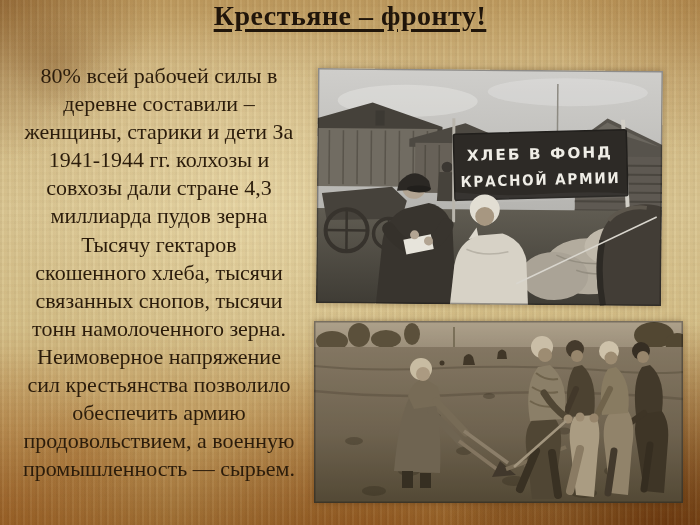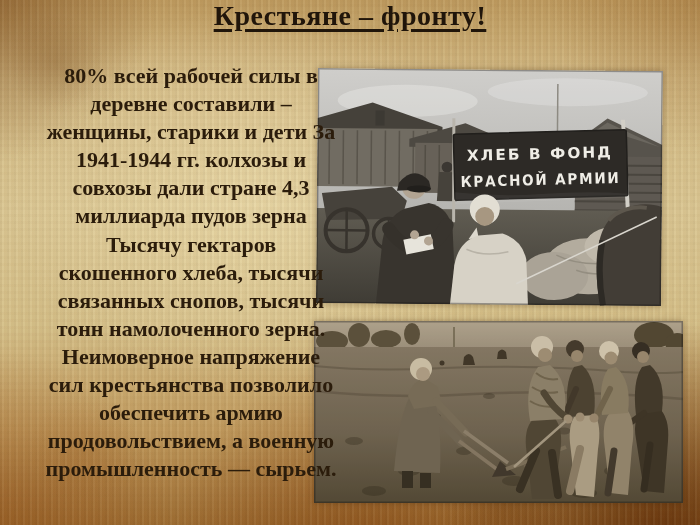--- a/index.html
+++ b/index.html
@@ -30,22 +30,22 @@
       radial-gradient(circle 90px at 72% 96%, rgba(105,52,10,0.22), rgba(0,0,0,0) 72%);
   }
   .title {
     position:absolute; top:0; left:0; width:100%; text-align:center;
     font-size:28px; font-weight:bold; color:#20150a;
     text-decoration:underline; text-underline-offset:4px; text-decoration-thickness:2.5px;
     letter-spacing:0.5px; z-index:3;
   }
   .body-text {
     position:absolute; top:62px; left:0; width:318px; text-align:center;
-    font-size:22px; line-height:28.1px; font-weight:bold; color:#2b1c0b;
-    white-space:pre-line; z-index:3;padding-left:32px;
+    font-size:22px; line-height:28.1px; font-weight:normal; color:#2b1c0b;
+    white-space:pre-line; z-index:3;
   }
   .photo { position:absolute; z-index:2; box-shadow:0 0 6px rgba(60,35,10,0.35); }
   .photo svg { display:block; }
   .photo-village { left:318px; top:68px; width:345px; height:235px; transform:rotate(0.5deg); transform-origin:left top; }
   .photo-field   { left:314px; top:321px; width:369px; height:182px; }
   .banner-text {
     fill:#efede6; font-family:"DejaVu Sans", sans-serif; font-weight:bold;
     font-size:15px; letter-spacing:2px;
   }
 </style>

